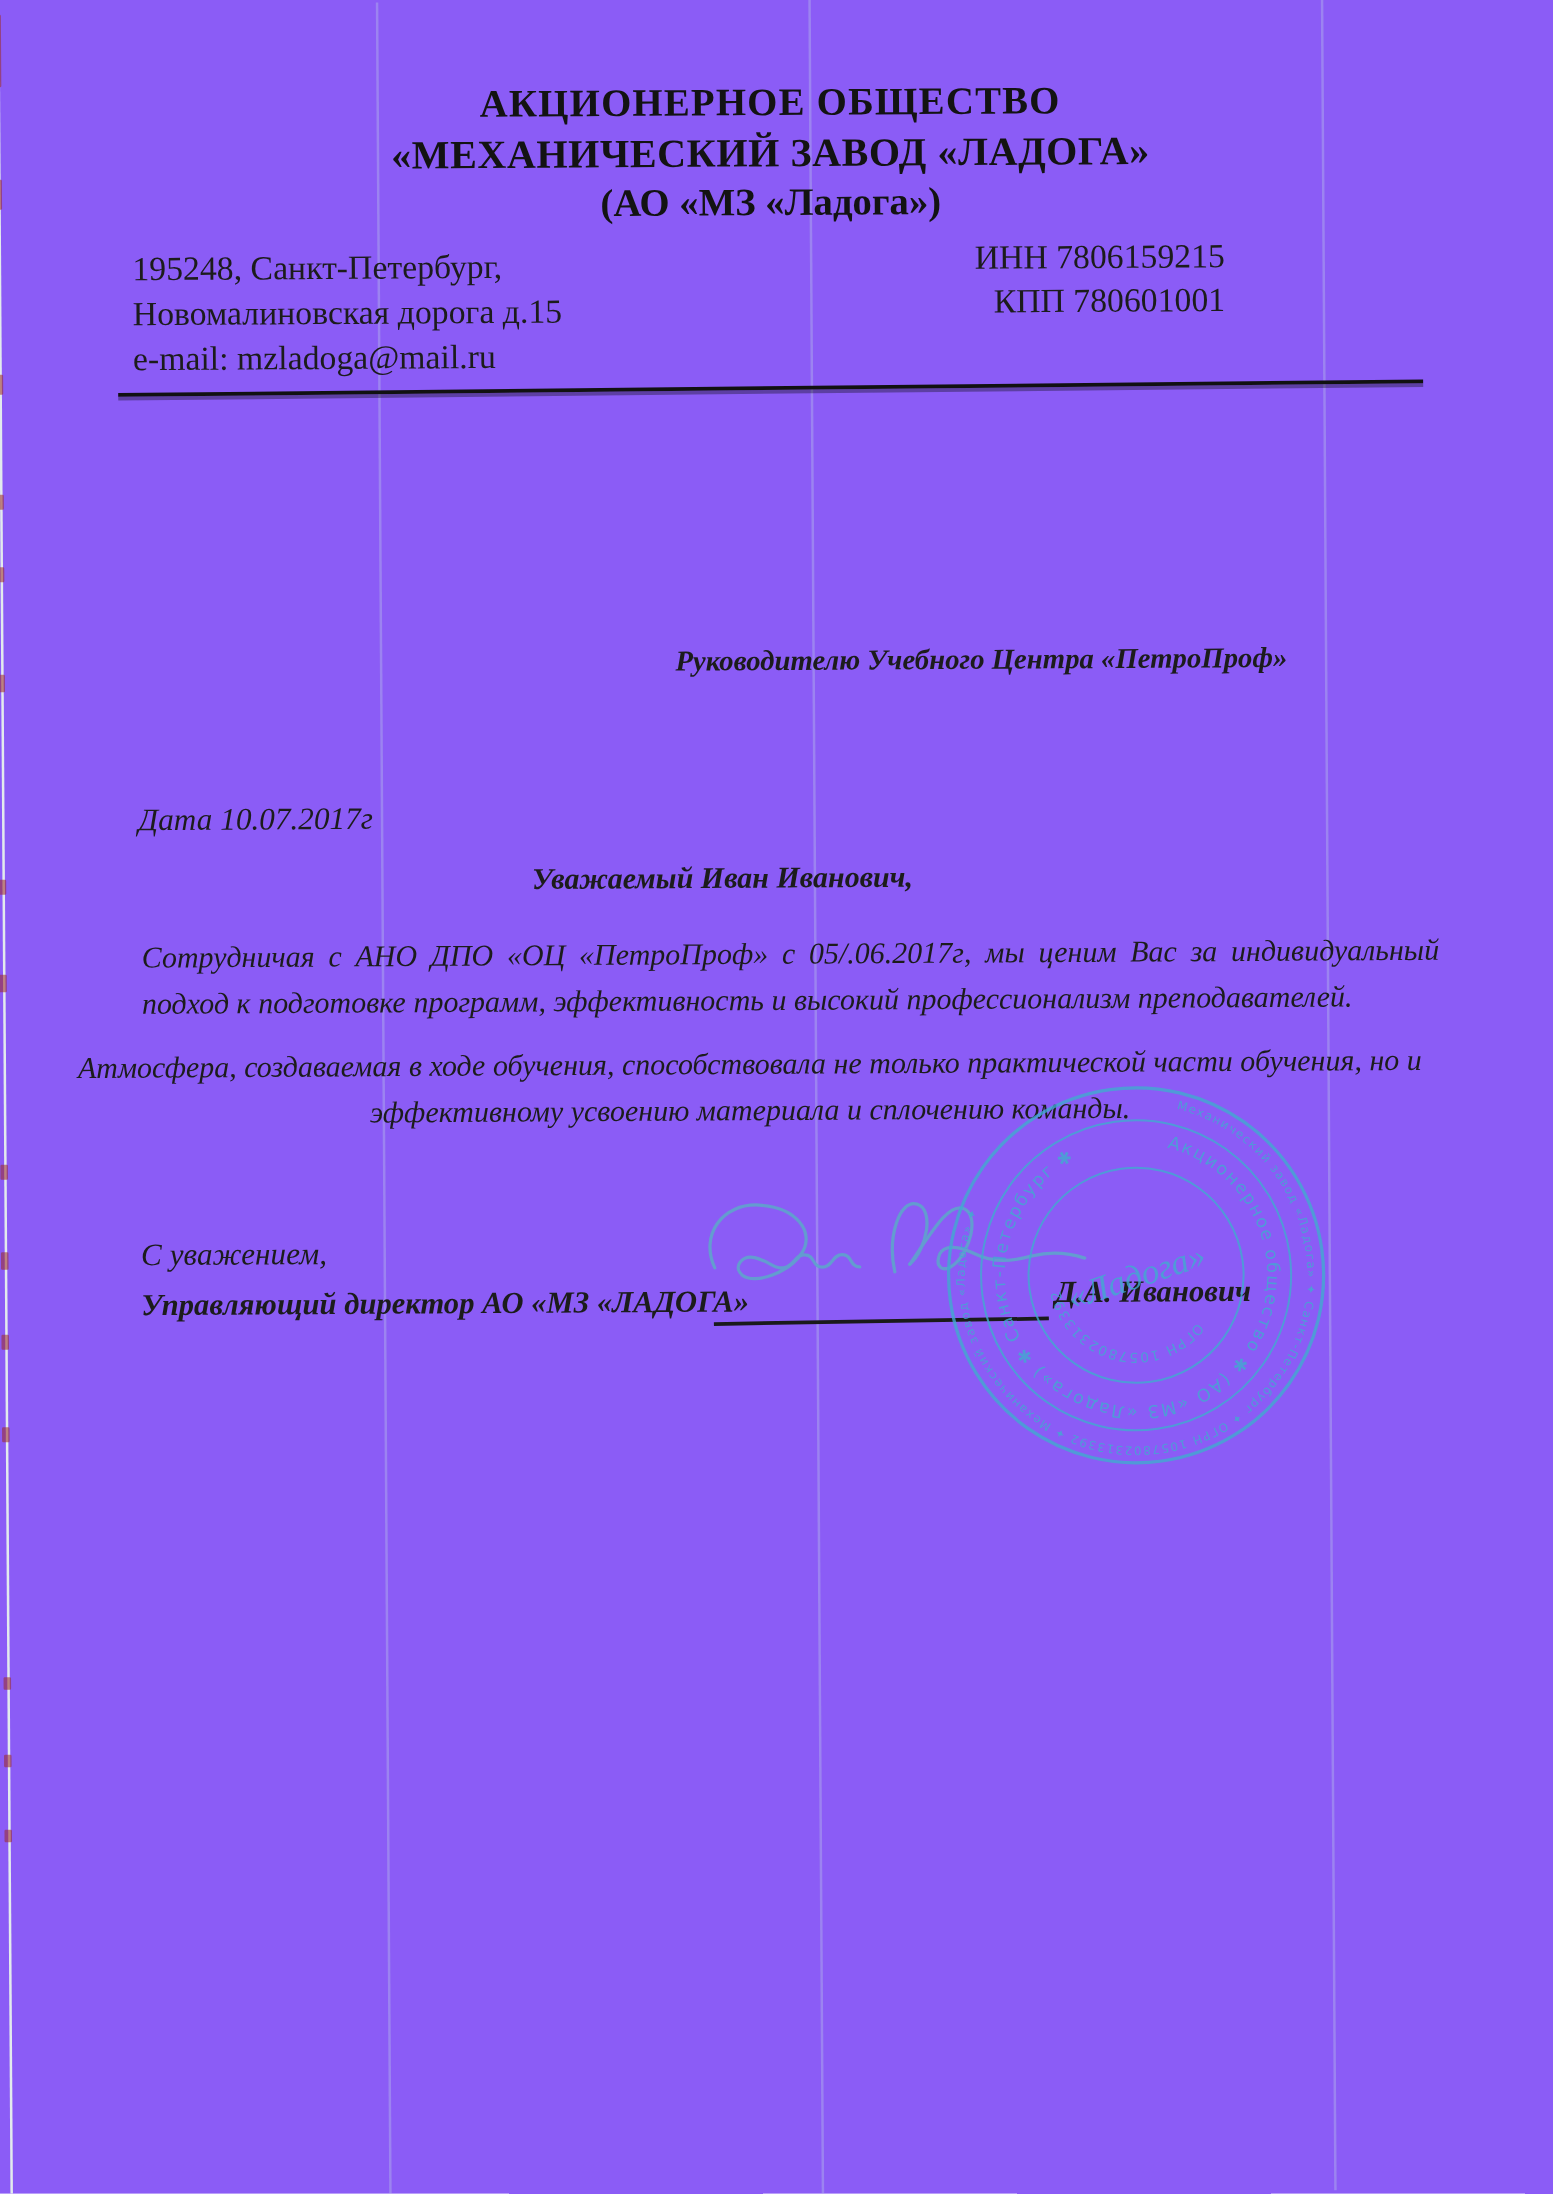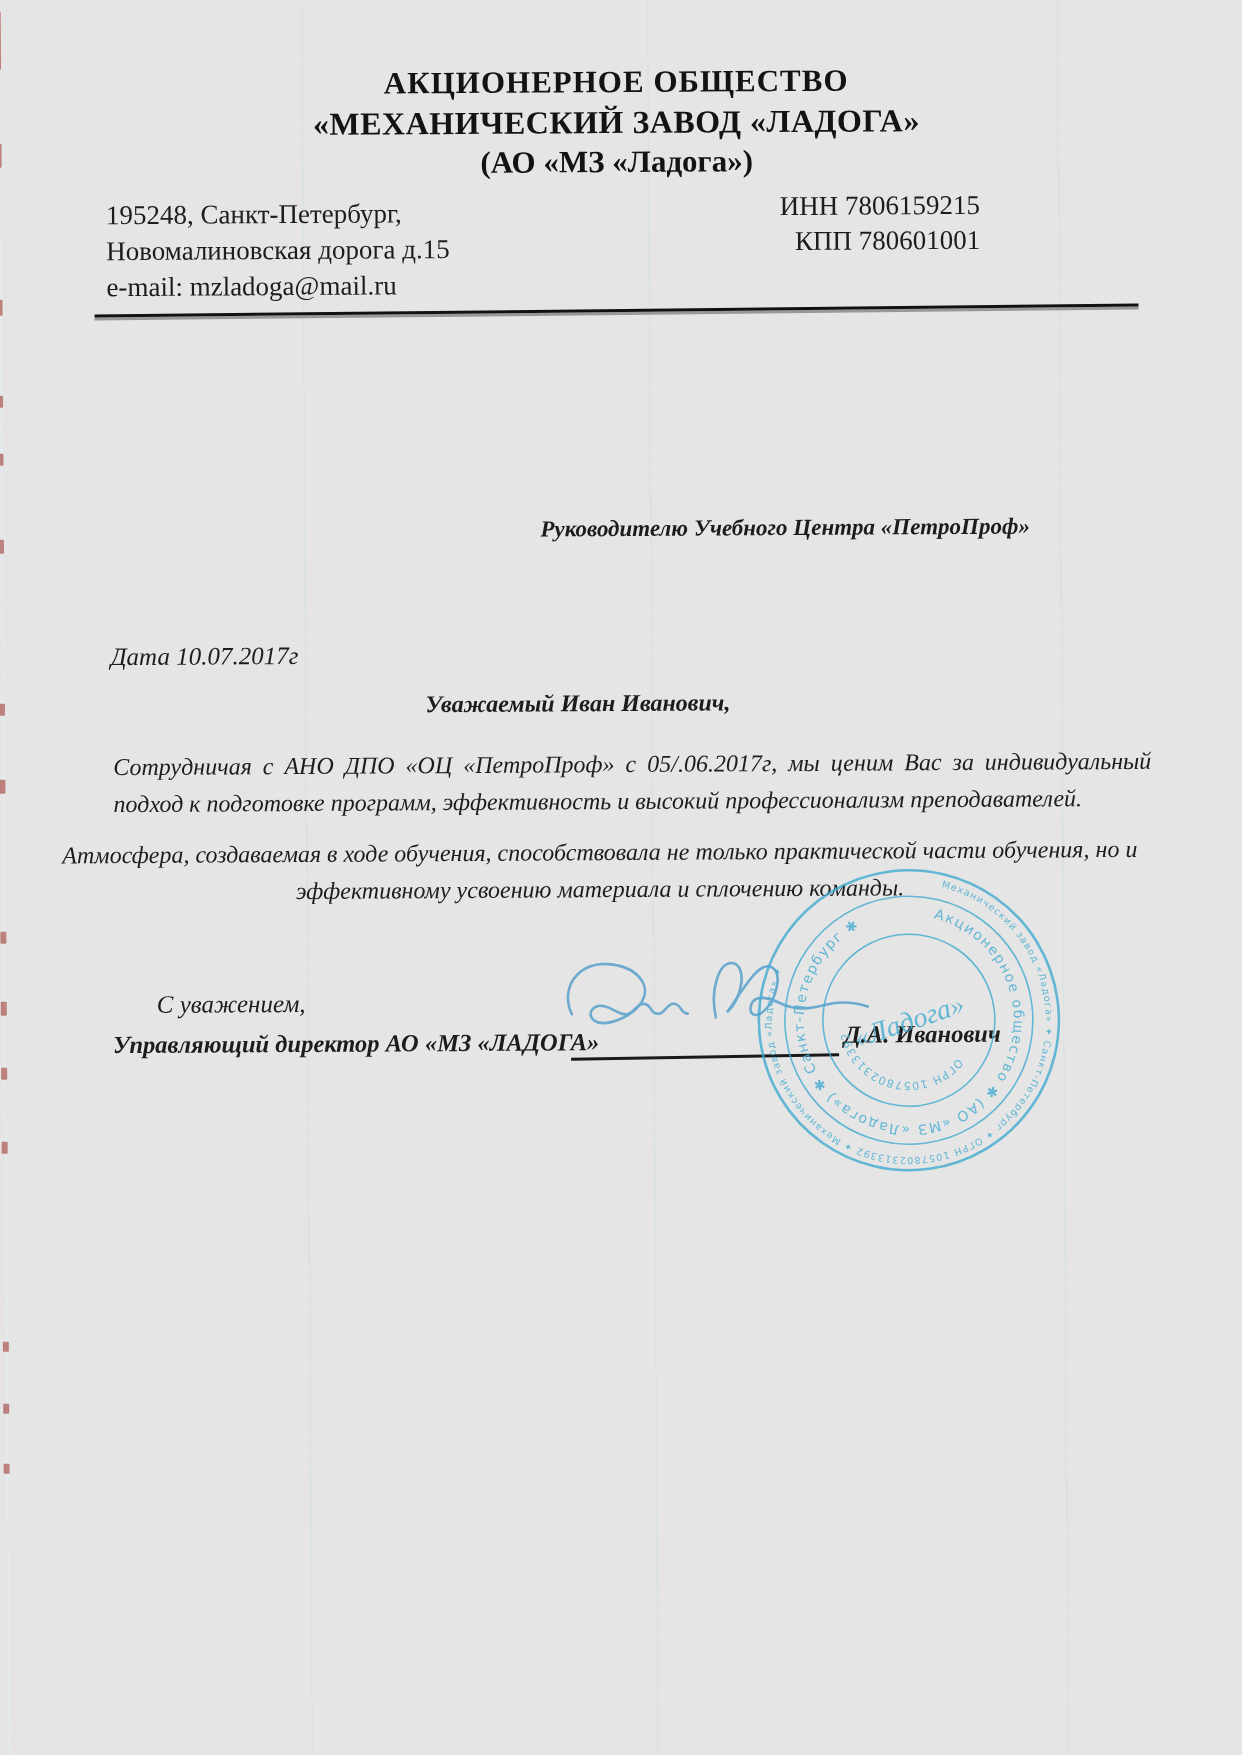--- a/index.html
+++ b/index.html
@@ -1,18 +1,18 @@
 <!DOCTYPE html>
 <html><head>
 <meta charset="utf-8">
 <style>
   html,body { margin:0; padding:0; background:#ffffff; }
   .page {
     position:relative; width:1242px; height:1755px;
-    background:#e5e5e5; overflow:hidden;
+    background:#8b5cf6; overflow:hidden;
     font-family:"Liberation Serif", serif; color:#1c1c1c;
   }
   .content { position:absolute; inset:0; transform:rotate(-0.35deg); }
 
   
   .edge-strip { position:absolute; left:3px; top:0; width:2px; height:100%; background:#e3ebed; }
   .scan-line { position:absolute; top:0; width:2px; height:100%; background:rgba(196,223,228,0.30); }
   .red-mark { position:absolute; left:0; width:6px; background:rgba(156,44,36,0.55); border-radius:1px; }
 
   
@@ -31,21 +31,21 @@
                font-weight:bold; font-style:italic; font-size:23px; white-space:nowrap; }
   .date { position:absolute; left:112px; top:640px; font-style:italic; font-size:25px; }
   .salutation { position:absolute; top:690px; left:0; width:1158px; text-align:center;
                 font-weight:bold; font-style:italic; font-size:24px; }
 
   .para1 { position:absolute; left:114px; top:746px; width:1038px; font-style:italic;
            font-size:24px; line-height:37px; text-align:justify; }
   .para2 { position:absolute; left:40px; top:834px; width:1120px; text-align:center;
            font-style:italic; font-size:24px; line-height:37px; }
 
-  .closing { position:absolute; left:112px; top:988px; font-style:italic; font-size:25px;margin-left:44px; }
+  .closing { position:absolute; left:112px; top:988px; font-style:italic; font-size:25px; }
   .sig-title { position:absolute; left:112px; top:1028px; font-weight:bold; font-style:italic;
                font-size:24.5px; white-space:nowrap; }
   .sig-line { position:absolute; left:570px; top:1056px; width:268px; height:2.5px;
               background:#1a1a1a; transform:rotate(-0.6deg); }
   .sig-name { position:absolute; left:843px; top:1022px; font-weight:bold; font-style:italic;
               font-size:24.5px; white-space:nowrap; }
 
   .autograph { position:absolute; left:555px; top:950px; }
   .stamp { position:absolute; left:738px; top:852px; }
 </style>

